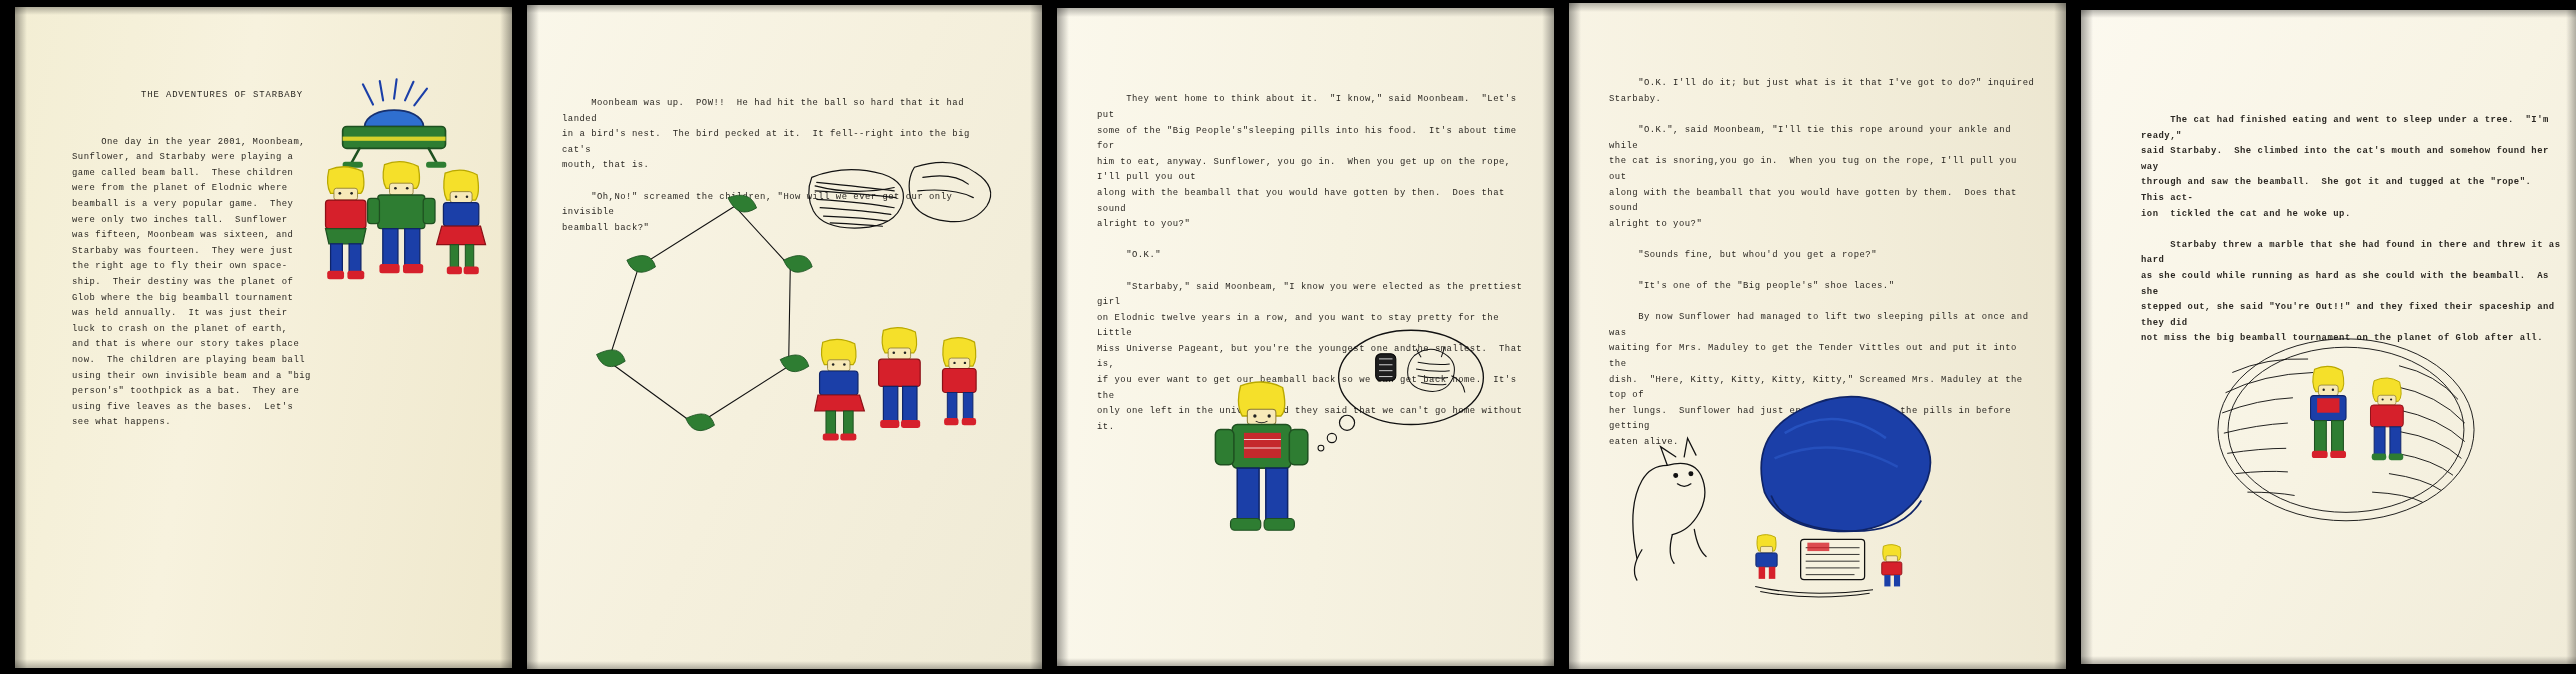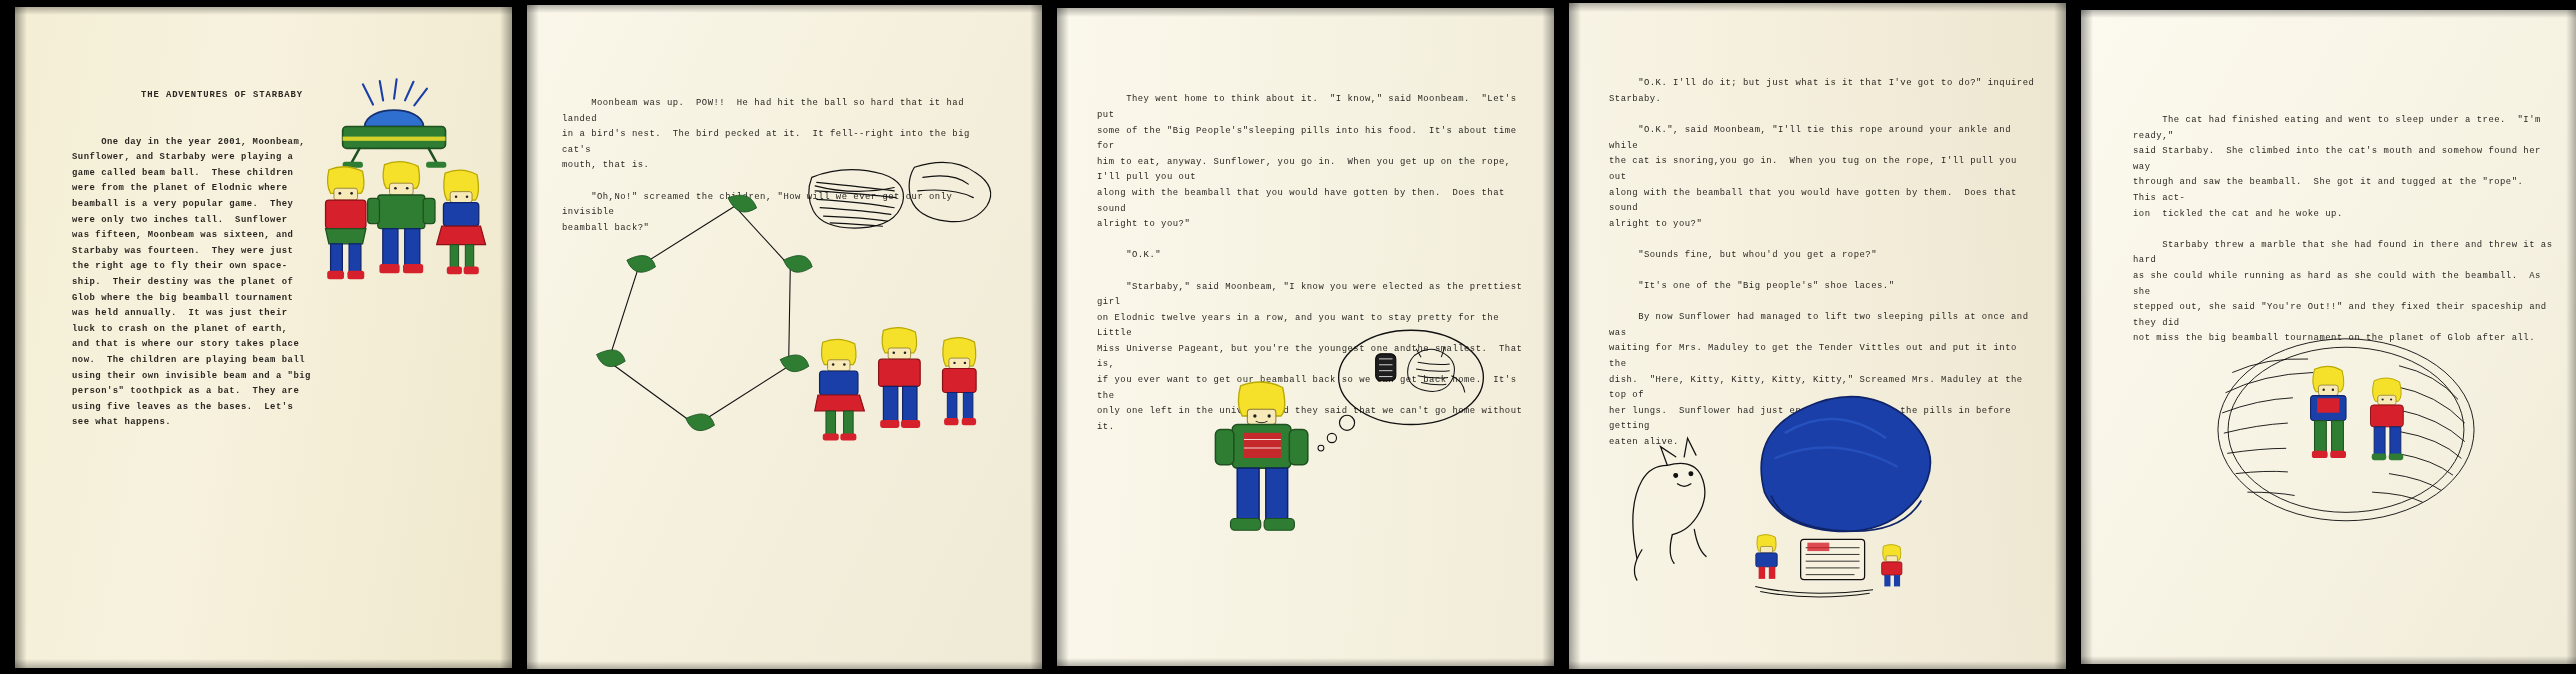--- a/index.html
+++ b/index.html
@@ -27,21 +27,21 @@
     height: 675px;
     background: #f6f2df;
     overflow: hidden;
     flex: 0 0 auto;
   }
   .page-inner {
     position: absolute;
     inset: 0;
   }
   
-  .paper-a { background: linear-gradient(100deg,#f3eed4 0%, #f7f2de 40%, #efe8cd 100%); font-weight: bold; }
+  .paper-a { background: linear-gradient(100deg,#f3eed4 0%, #f7f2de 40%, #efe8cd 100%); }
   .paper-b { background: linear-gradient(115deg,#faf7ea 0%, #f5f0dd 50%, #efead5 100%); padding-left: 18px; }
   .paper-c { background: linear-gradient(95deg,#fbf8ec 0%, #f6f2e1 55%, #f1ecd9 100%); }
   .paper-d { background: linear-gradient(85deg,#f9f5e7 0%, #f4efdc 50%, #ece6d0 100%); }
   .paper-e { background: linear-gradient(120deg,#fcf9ef 0%, #f7f3e3 55%, #f0ebd8 100%); }
 
   .gap {
     flex: 0 0 auto;
     height: 675px;
     background: #000000;
   }
@@ -458,21 +458,21 @@
   </div>
 
   <div class="gap" style="width:15px"></div>
   <div class="page paper-e" style="width:497px; margin-top:10px; height:654px;">
     <div class="page-inner">
       <div class="edge-shadow-left"></div>
       <div class="edge-shadow-right"></div>
       <div class="edge-shadow-top"></div>
       <div class="edge-shadow-bottom"></div>
 
-      <div class="typed" style="left:52px; top:103px; width:422px;">     The cat had finished eating and went to sleep under a tree.  "I'm ready,"
+      <div class="typed" style="left:60px; top:103px; width:422px;font-weight:bold;">     The cat had finished eating and went to sleep under a tree.  "I'm ready,"
 said Starbaby.  She climbed into the cat's mouth and somehow found her way
 through and saw the beamball.  She got it and tugged at the "rope".  This act-
 ion  tickled the cat and he woke up.
 
      Starbaby threw a marble that she had found in there and threw it as hard
 as she could while running as hard as she could with the beamball.  As she
 stepped out, she said "You're Out!!" and they fixed their spaceship and they did
 not miss the big beamball tournament on the planet of Glob after all.</div>
 
       <div class="art" style="left:126px; top:310px;">

